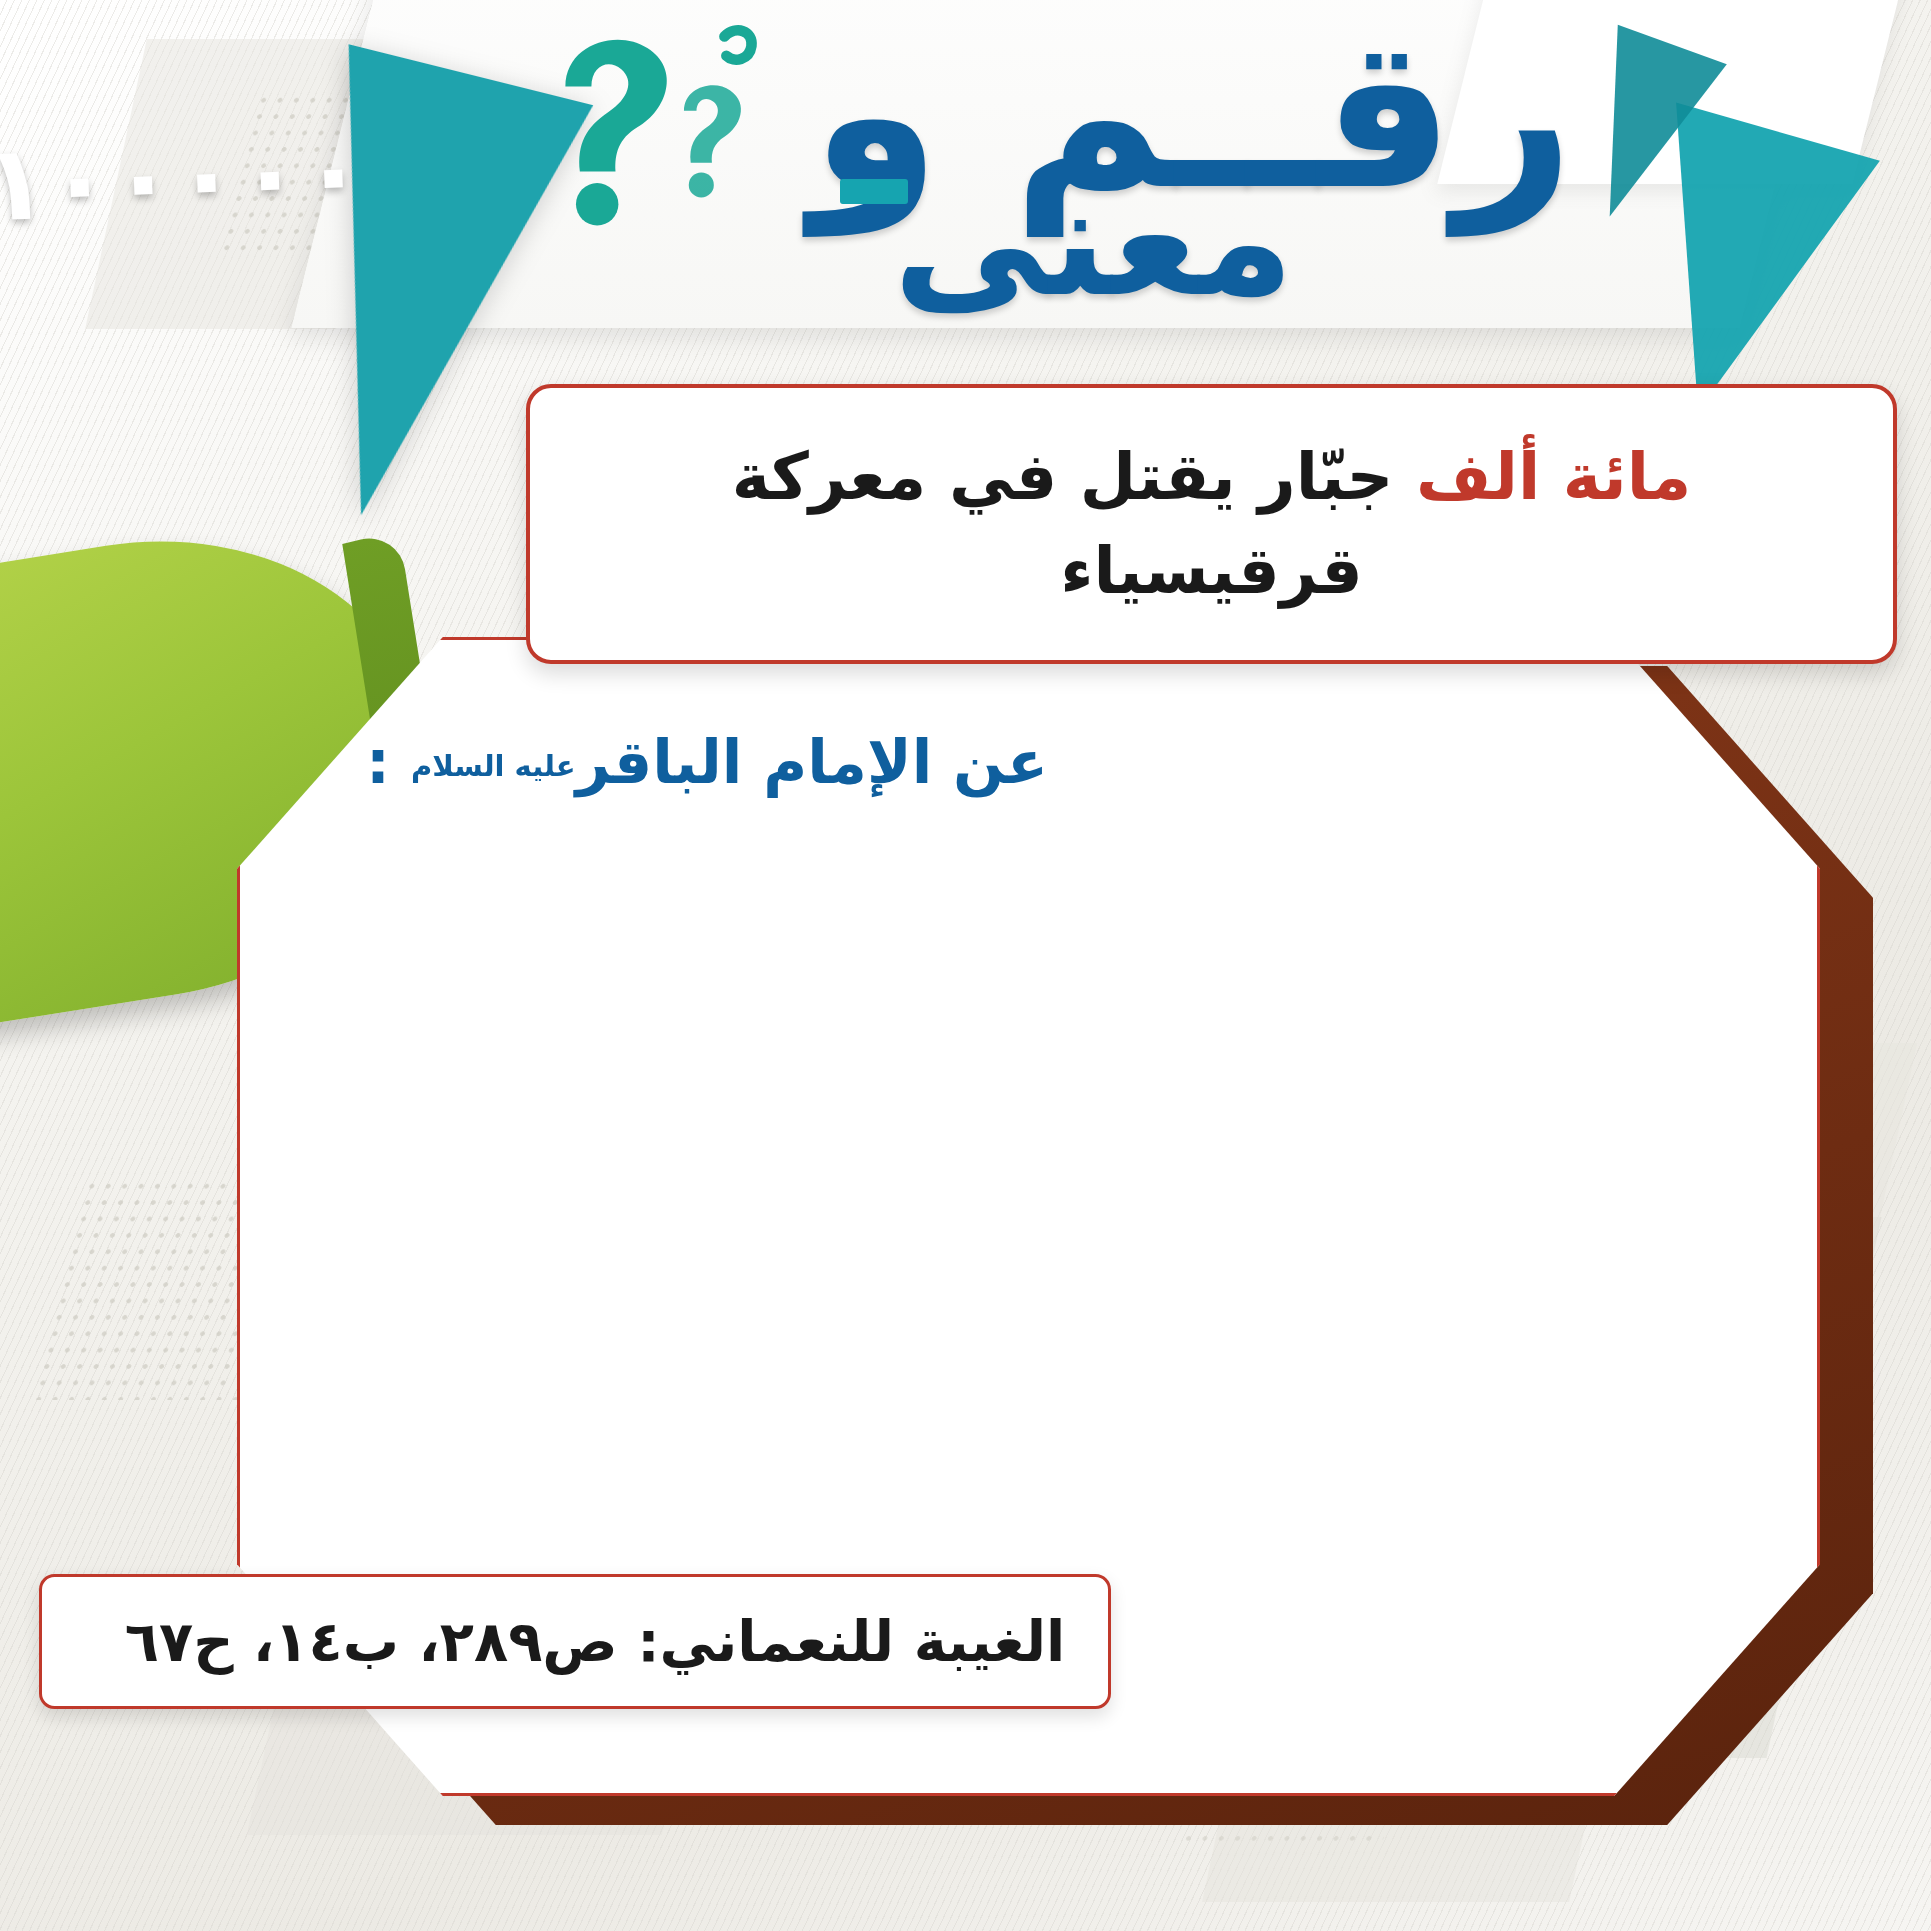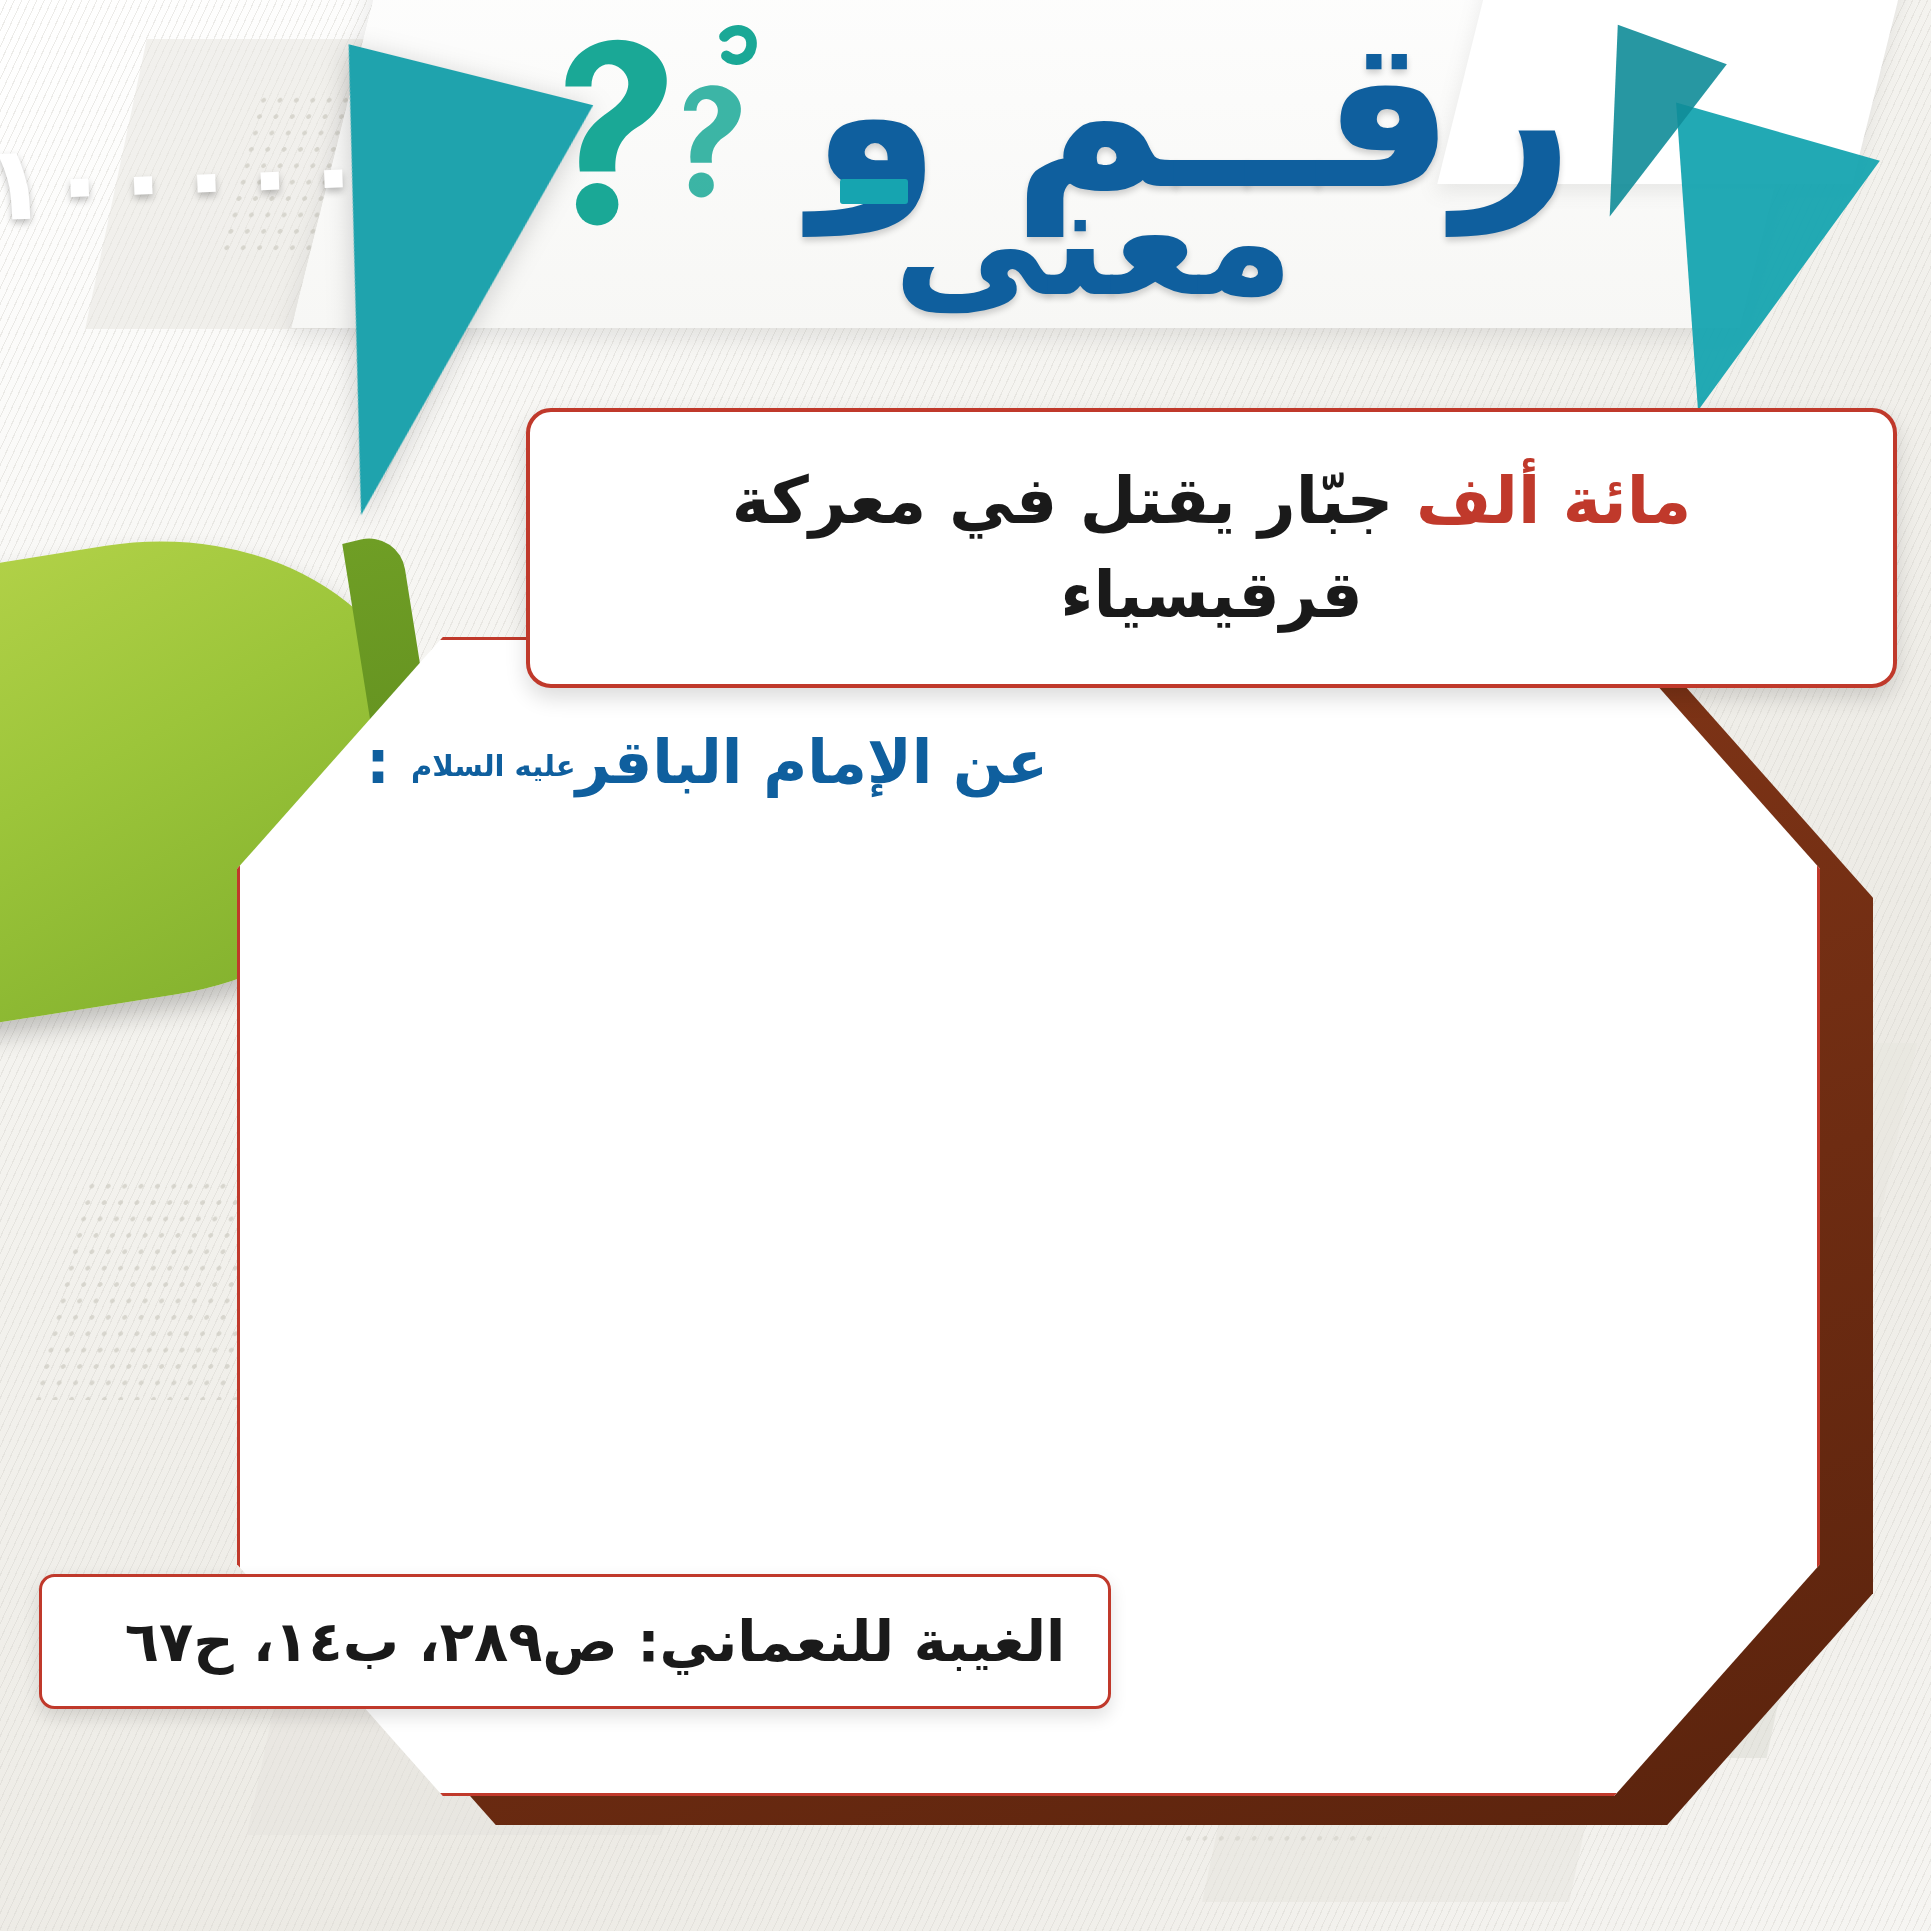--- a/index.html
+++ b/index.html
@@ -175,21 +175,21 @@
     color: #ffffff;
     transform: rotate(-2deg);
     text-shadow: 0 3.9px 7.7px rgba(0,0,0,.25);
     font-family: "DejaVu Sans", sans-serif;
     letter-spacing: -3.9px;
   }
 
   
   .title-card {
     position: absolute;
-    left: 526px; top: 408px;
+    left: 526px; top: 384px;
     width: 1371px; height: 280px;
     background: #ffffff;
     border: 4.8px solid #c0392b;
     border-radius: 25px;
     box-shadow: 0 9.7px 21px rgba(0,0,0,.14);
     display: flex;
     align-items: center;
     justify-content: center;
     padding: 16px 44px;
     z-index: 5;

